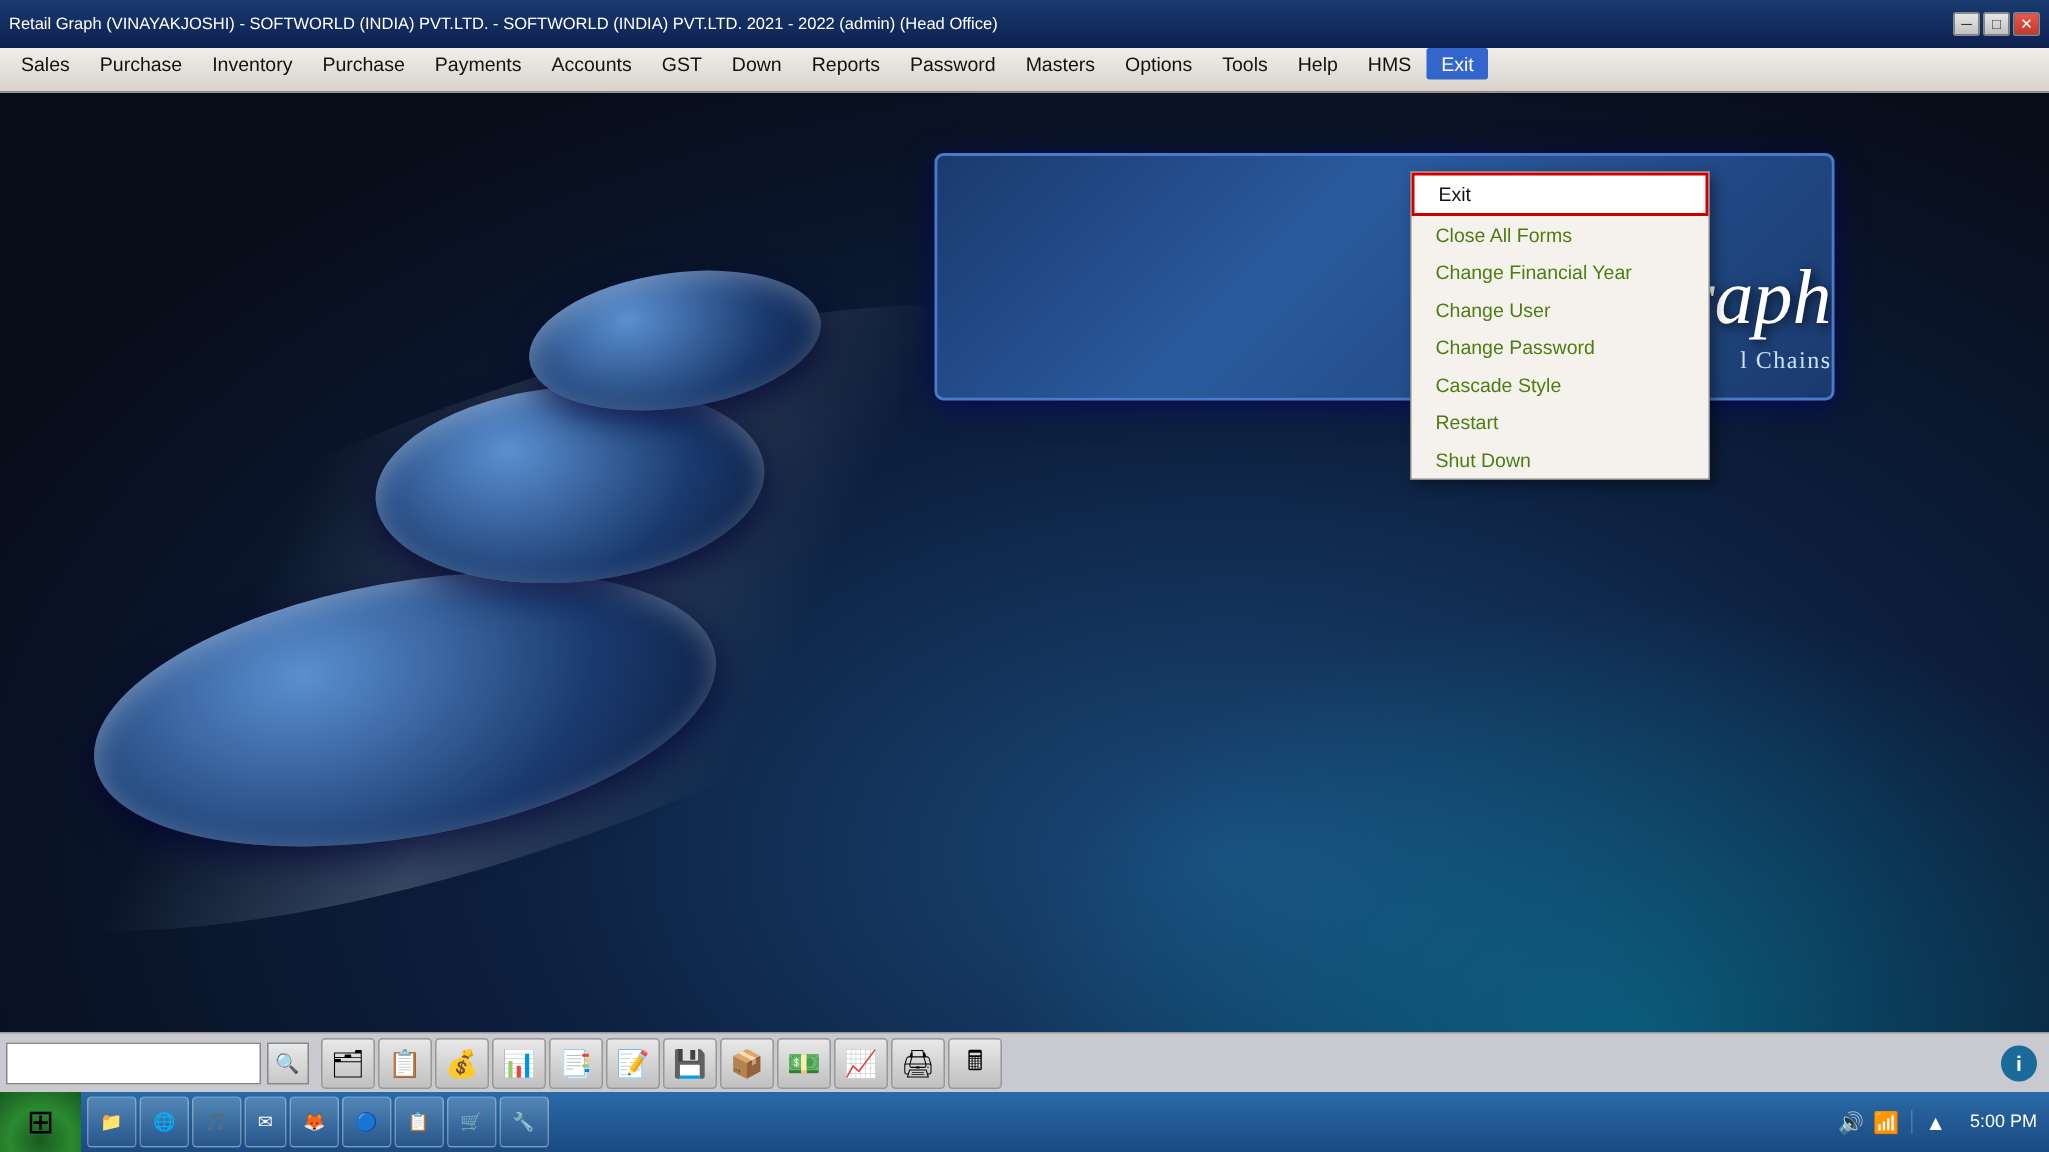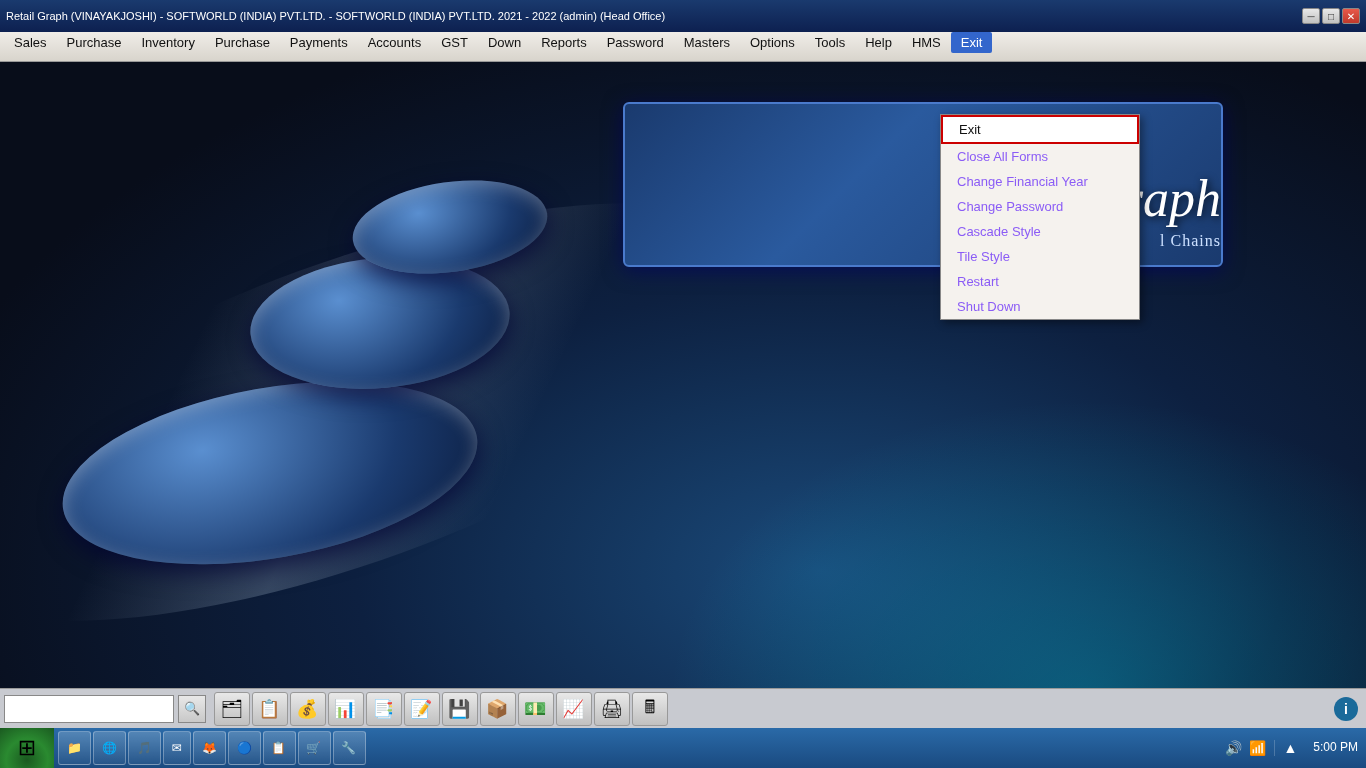--- a/index.html
+++ b/index.html
@@ -112,21 +112,21 @@
       left: 940px;
       width: 200px;
       background: #f5f2ee;
       border: 1px solid #888;
       box-shadow: 3px 3px 8px rgba(0,0,0,0.4);
       z-index: 1000;
     }
     .dropdown-item {
       padding: 5px 16px;
       cursor: pointer;
-      color: #8b5cf6;
+      color: #4d7c0f;
       font-size: 13px;
       border: none;
       background: transparent;
       display: block;
       width: 100%;
       text-align: left;
     }
     .dropdown-item.highlighted {
       background: white;
       border: 2px solid #cc0000;
@@ -292,23 +292,23 @@
     <div id="banner-title">Ret<span style="opacity:0.0">ail Gr</span></div>
     <div style="font-family:'Times New Roman',serif;font-size:52px;font-style:italic;color:white;text-shadow:2px 2px 8px rgba(0,0,0,0.8);margin-top:-10px;">Retail Graph</div>
     <div id="banner-subtitle">For Retail &nbsp;&nbsp;&nbsp;&nbsp; l Chains</div>
   </div>
 
   <div id="exit-dropdown">
 
   <div class="dropdown-item highlighted">Exit</div>
       <div class="dropdown-item">Close All Forms</div>
       <div class="dropdown-item">Change Financial Year</div>
+      <div class="dropdown-item">Change User</div>
       <div class="dropdown-item">Change Password</div>
       <div class="dropdown-item">Cascade Style</div>
-      <div class="dropdown-item">Tile Style</div>
       <div class="dropdown-item">Restart</div>
       <div class="dropdown-item">Shut Down</div>
     </div>
 </div>
 
 <div style="position:absolute;bottom:40px;left:0;width:1366px;height:40px;background:#c8cad0;display:flex;align-items:center;border-top:1px solid #999;">
 
   <div style="display:flex;align-items:center;padding:4px;gap:2px;">
     <input type="text" id="search-box" style="width: 170px; height: 28px; background: white; border: 1px solid rgb(136, 136, 136); padding: 2px 6px; font-size: 12px;">
     <div class="search-icon-btn">🔍</div>

